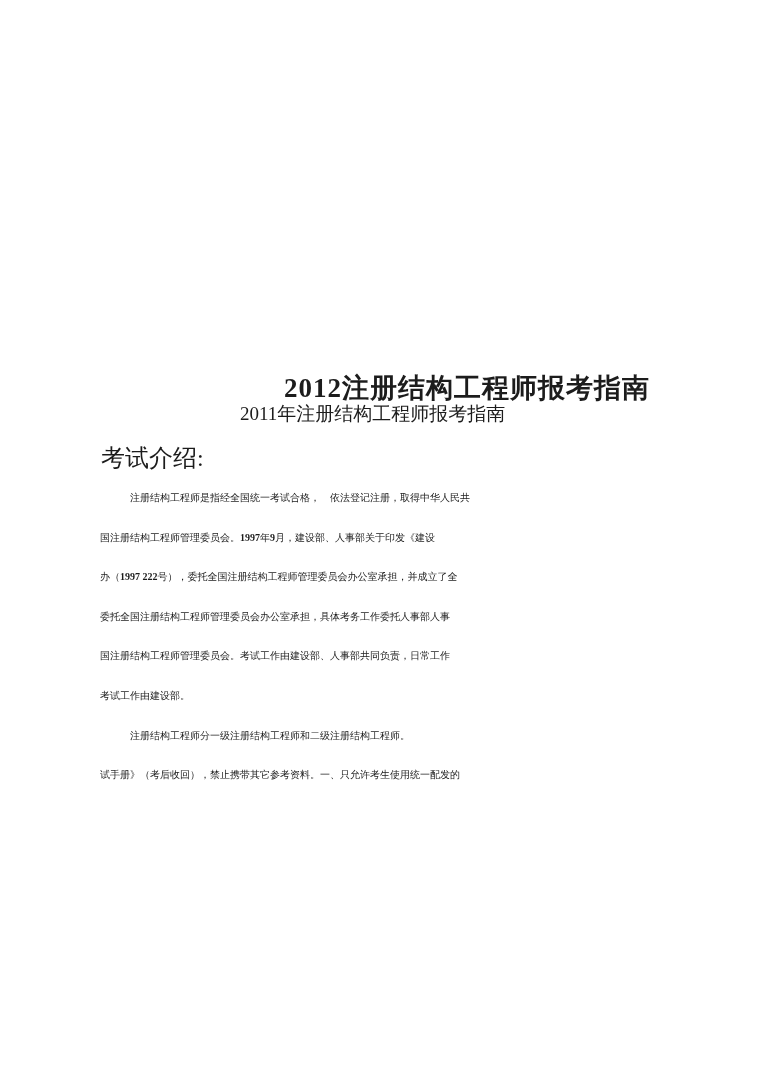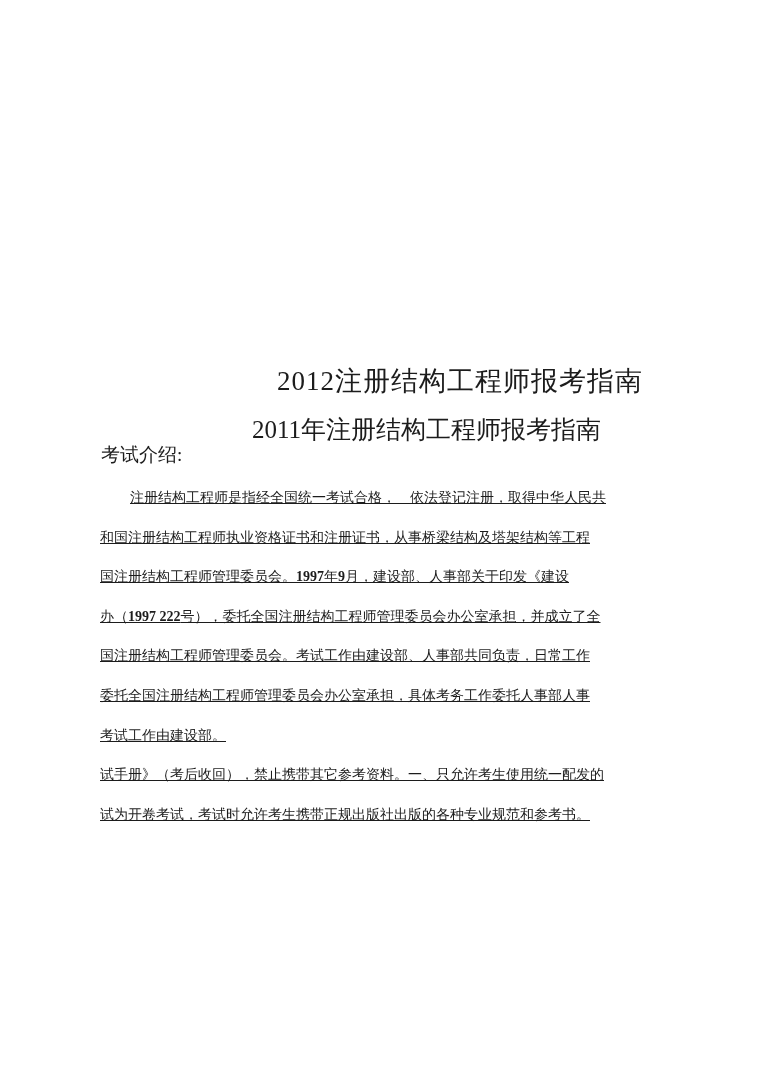--- a/index.html
+++ b/index.html
@@ -13,49 +13,48 @@
     height: 1080px;
     background: #ffffff;
     font-family: "Liberation Serif", "DejaVu Serif", serif;
     color: #1c1c1c;
     overflow: hidden;
   }
   .doc-title {
     position: absolute;
     left: 277px;
     top: 363px;
-    margin: 0;
+    margin: 7px;
     font-size: 27px;
-    font-weight: normal;
+    font-weight: bold;
     letter-spacing: 1px;
     white-space: pre;
   }
   .doc-subtitle {
     position: absolute;
     left: 237px;
     top: 398px;
-    margin: 15px;
-    font-size: 25px;
+    margin: 3px;
+    font-size: 19px;
     font-weight: normal;
     white-space: pre;
   }
   .section-heading {
     position: absolute;
     left: 101px;
     top: 442px;
-    font-size: 19px;
+    font-size: 24px;
     white-space: pre;
   }
   .doc-body {
     position: absolute;
     left: 100px;
     top: 478px;
     width: 620px;
-    font-size: 14px;
-    text-decoration: underline;
+    font-size: 10px;
   }
   .line {
     height: 39.6px;
     line-height: 39.6px;
     white-space: pre;
   }
   .line.indent {
     padding-left: 30px;
   }
   .bold {
@@ -64,22 +63,21 @@
 </style>
 </head>
 <body>
 
 <div class="page" style="background: rgb(255, 255, 255); color: rgb(28, 28, 28);">
   <h1 class="doc-title">2012注册结构工程师报考指南</h1>
   <h2 class="doc-subtitle">2011年注册结构工程师报考指南</h2>
   <div class="section-heading">考试介绍:</div>
   <div class="doc-body">
       <div class="line indent"><span>注册结构工程师是指经全国统一考试合格，　依法登记注册，取得中华人民共</span></div>
-      <div class="line"><span>和国注册结构工程师执业资格证书和注册证书，从事桥梁结构及塔架结构等工程</span></div>
       <div class="line"><span>国注册结构工程师管理委员会。</span><span class="bold">1997</span><span>年</span><span class="bold">9</span><span>月，建设部、人事部关于印发《建设</span></div>
       <div class="line"><span>办（</span><span class="bold">1997 222</span><span>号），委托全国注册结构工程师管理委员会办公室承担，并成立了全</span></div>
+      <div class="line"><span>委托全国注册结构工程师管理委员会办公室承担，具体考务工作委托人事部人事</span></div>
       <div class="line"><span>国注册结构工程师管理委员会。考试工作由建设部、人事部共同负责，日常工作</span></div>
-      <div class="line"><span>委托全国注册结构工程师管理委员会办公室承担，具体考务工作委托人事部人事</span></div>
       <div class="line"><span>考试工作由建设部。</span></div>
+      <div class="line indent"><span>注册结构工程师分一级注册结构工程师和二级注册结构工程师。</span></div>
       <div class="line"><span>试手册》（考后收回），禁止携带其它参考资料。一、只允许考生使用统一配发的</span></div>
-      <div class="line"><span>试为开卷考试，考试时允许考生携带正规出版社出版的各种专业规范和参考书。</span></div>
     </div>
 </div>
 
 </body></html>

